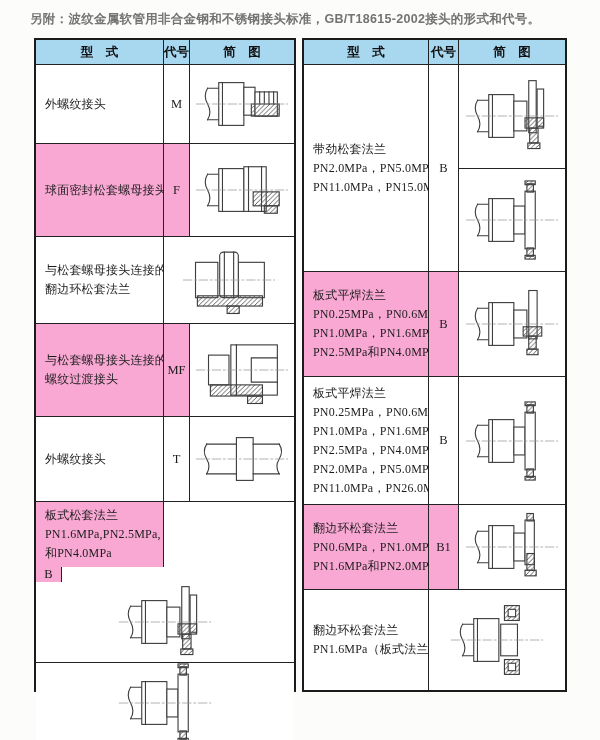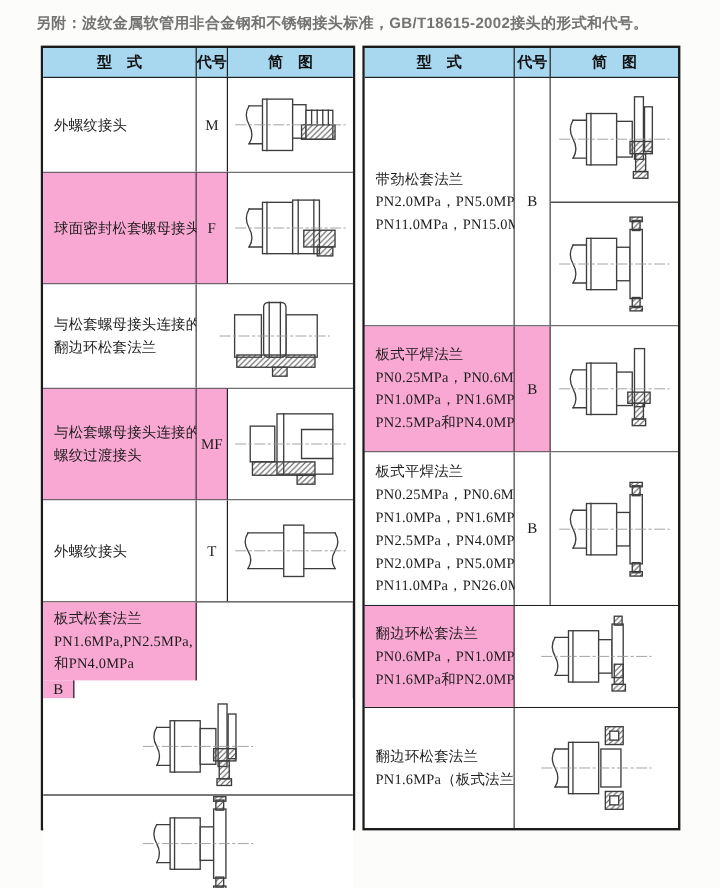--- a/index.html
+++ b/index.html
@@ -337,20 +337,21 @@
                 </svg>
               </div>
             </div>
   </div>
           <div class="row hl" style="height: 85px;">
     <div class="cell type">
               <div class="tline">翻边环松套法兰</div>
               <div class="tline">PN0.6MPa，PN1.0MPa,</div>
               <div class="tline">PN1.6MPa和PN2.0MPa,</div>
             </div>
+    <div class="cell code">B1</div>
     <div class="cell diag">
               <div class="sub">
                 <svg class="diag-svg" viewBox="0 0 104 86">
                   <g stroke="#3d3d3d" stroke-width="1.2" fill="none" stroke-linecap="square">
                     <path d="M15 26 q-5 8 0 17 q5 9 0 17"></path>
                     <path d="M15 26 H27 M15 60 H27"></path>
                     <rect x="27" y="20" width="27" height="46" fill="#fff"></rect>
                     <path d="M31 20 V66"></path>
                     <rect x="54" y="28" width="12" height="30" fill="#fff"></rect>
                     <rect x="66" y="14" width="10" height="48" fill="#fff"></rect>

